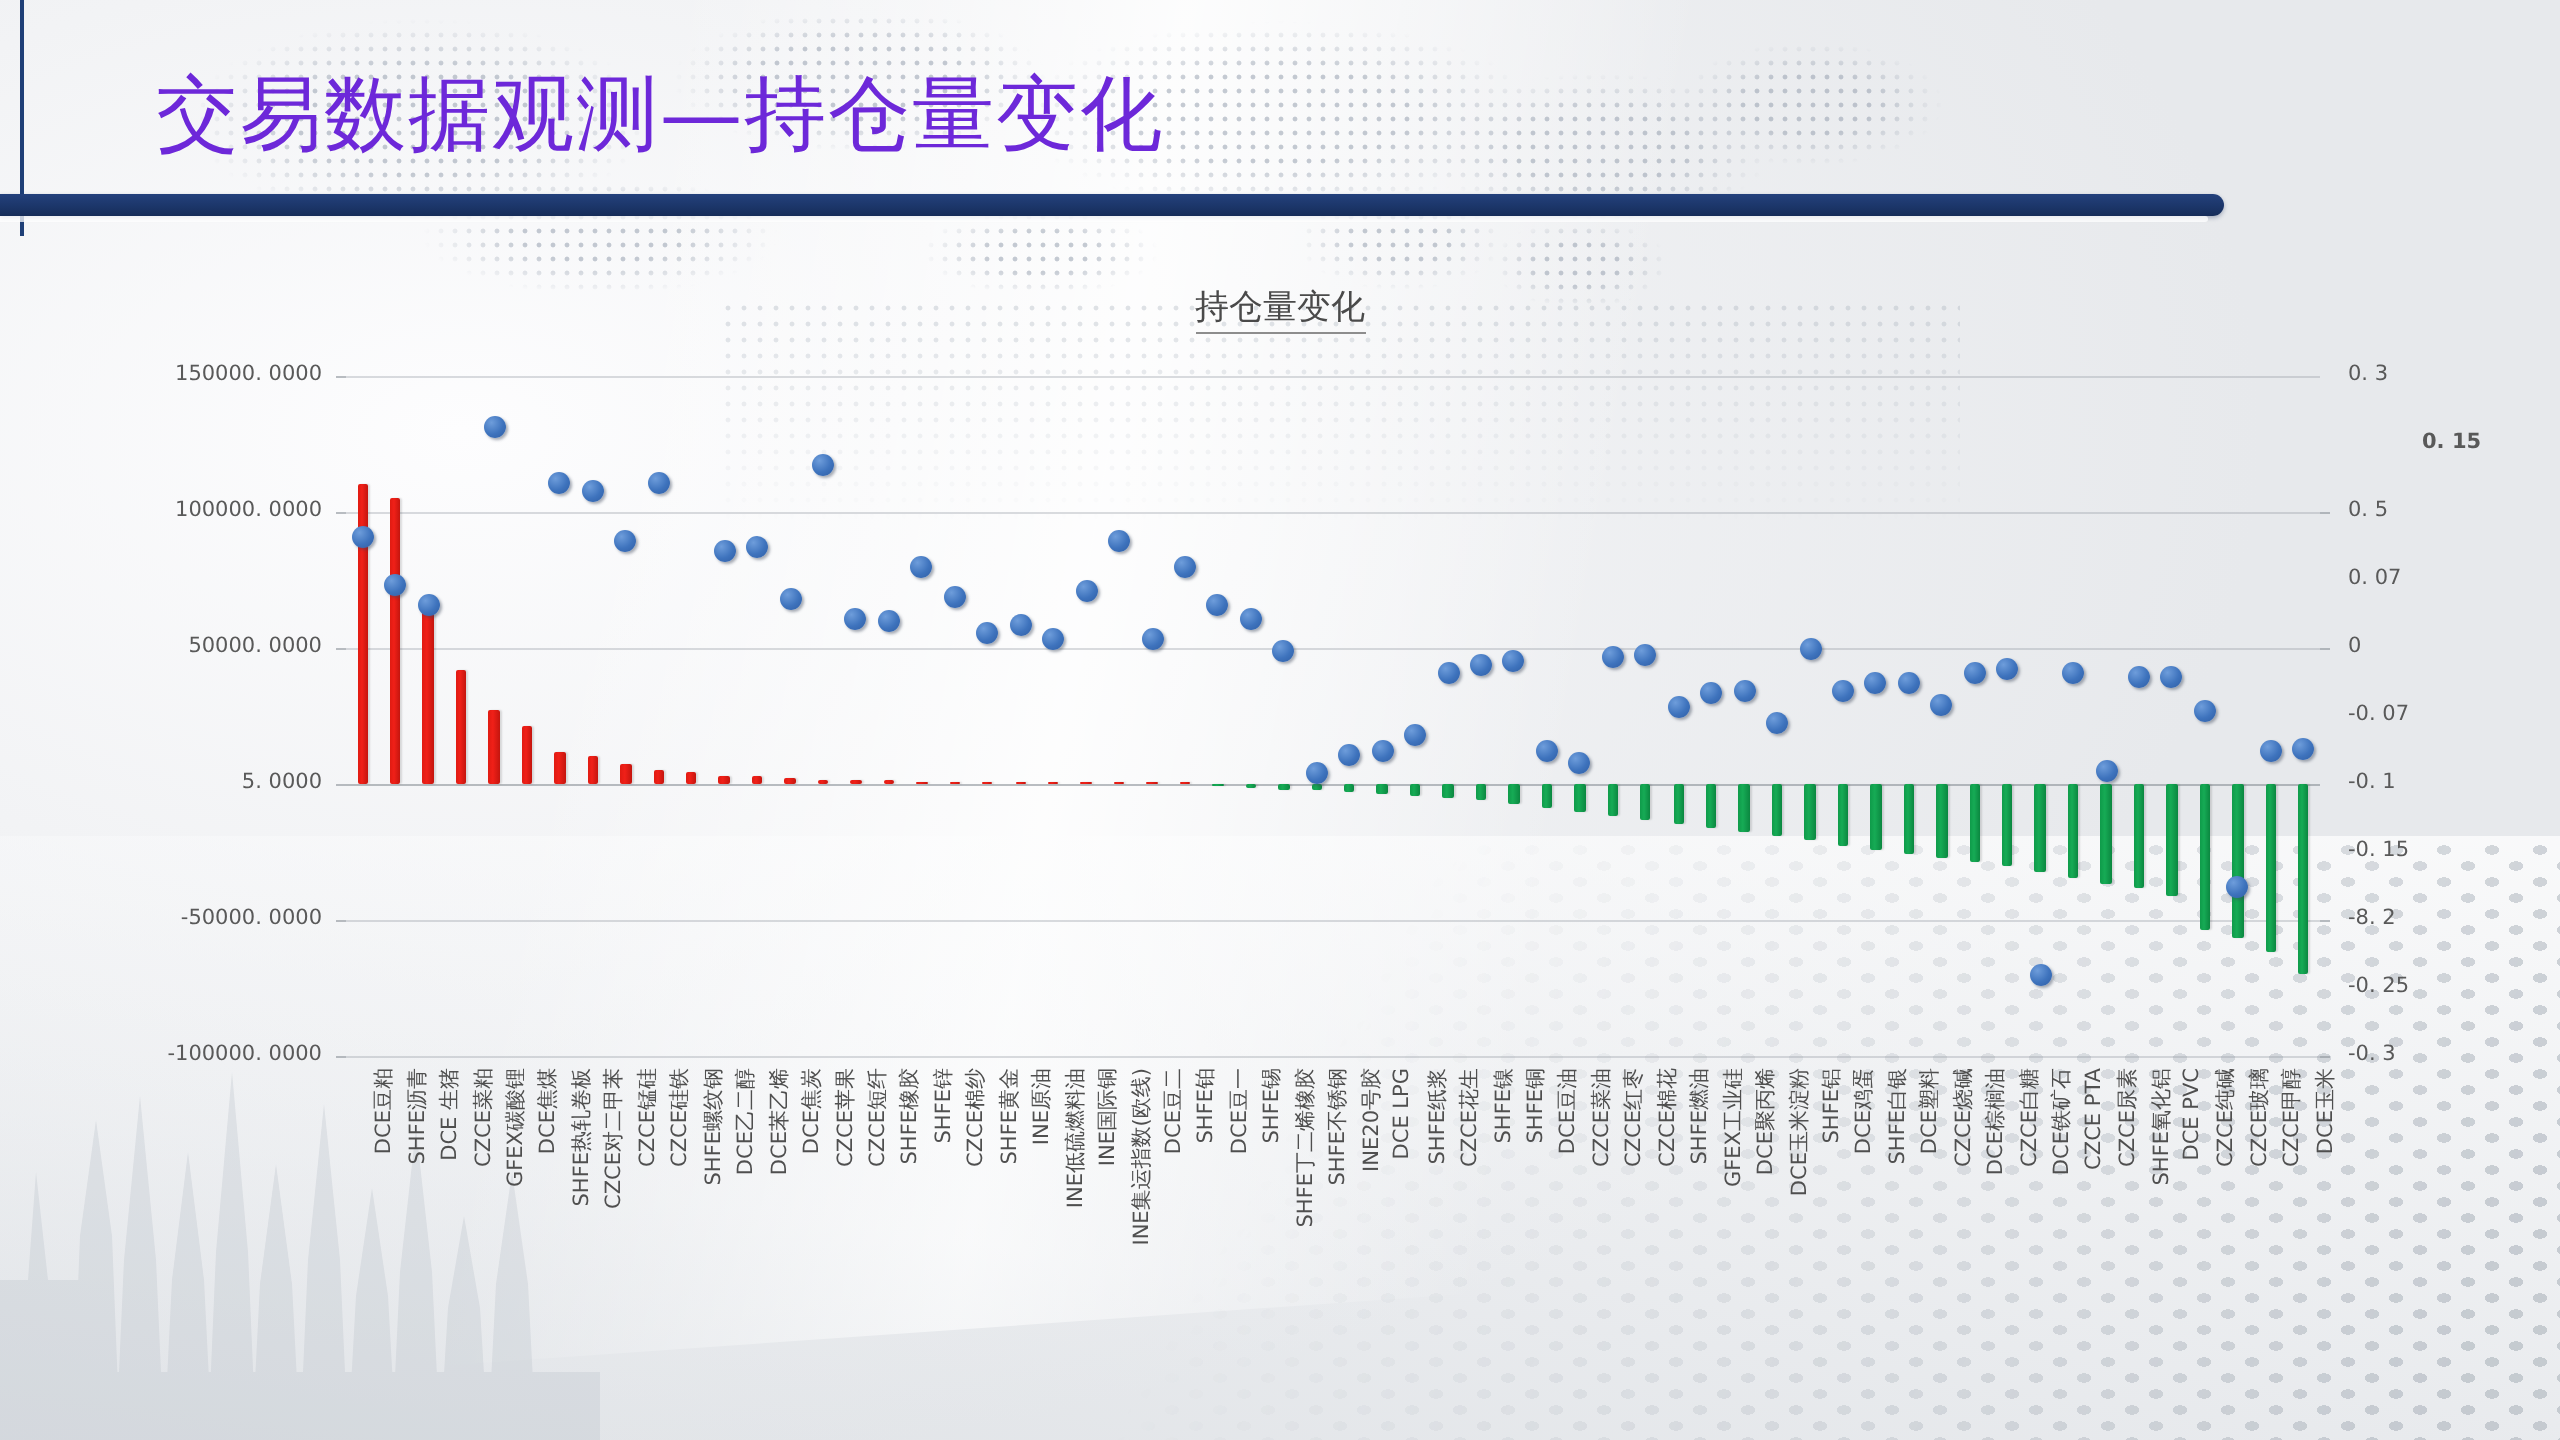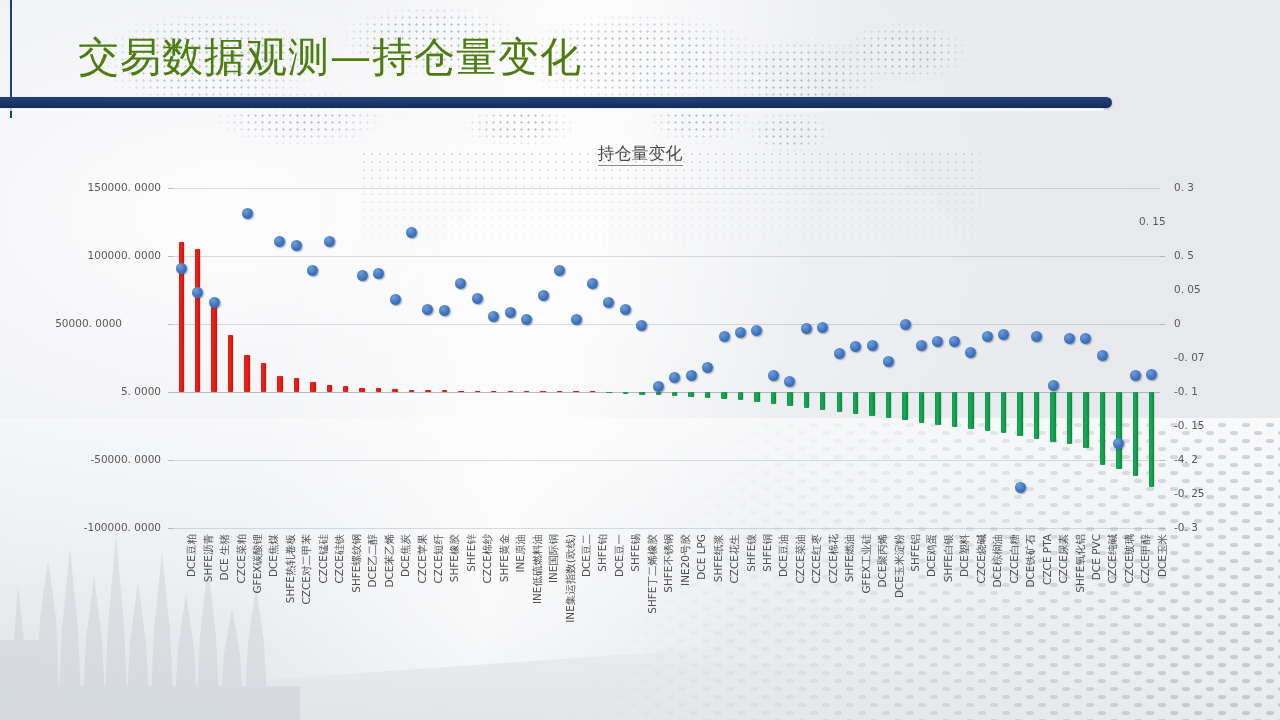--- a/index.html
+++ b/index.html
@@ -85,21 +85,21 @@
     box-shadow:0 1px 2px rgba(40,60,100,.35);
   }
   .head-bar-hl{
     position:absolute;left:0;top:108px;width:1104px;height:3px;
     background:rgba(255,255,255,.75);
     border-radius:0 3px 3px 0;
   }
   .slide-title{
     position:absolute;left:78px;top:30px;
     font-family:"DejaVu Serif","Liberation Serif",serif;
-    font-size:41px;color:#4d7c0f;letter-spacing:1px;
+    font-size:41px;color:#6d28d9;letter-spacing:1px;
     white-space:nowrap;
   }
   
   #chart{position:absolute;left:0;top:120px;width:1048px;height:600px;}
   .chart-title{
     position:absolute;left:0;top:22px;width:1280px;text-align:center;
     font-family:"DejaVu Sans","Liberation Sans",sans-serif;
     font-size:17px;color:#4a4a4a;
   }
   .chart-title span{border-bottom:1px solid #8d8d8d;padding-bottom:2px;}
@@ -171,42 +171,42 @@
       <span>持仓量变化</span>
     </div>
     <div class="plot" id="plot">
         <div class="gridline" style="top: 0px;"></div>
         <div class="tick-l" style="right: 999px; top: -7px;">150000. 0000</div>
         <div class="tickmark" style="left: -5px; top: 0px;"></div>
         <div class="gridline" style="top: 68px;"></div>
         <div class="tick-l" style="right: 999px; top: 61px;">100000. 0000</div>
         <div class="tickmark" style="left: -5px; top: 68px;"></div>
         <div class="gridline" style="top: 136px;"></div>
-        <div class="tick-l" style="right: 1038px; top: 129px;">50000. 0000</div>
+        <div class="tick-l" style="right: 999px; top: 129px;">50000. 0000</div>
         <div class="tickmark" style="left: -5px; top: 136px;"></div>
         <div class="zeroline" style="top: 204px;"></div>
         <div class="tick-l" style="right: 999px; top: 197px;">5. 0000</div>
         <div class="tickmark" style="left: -5px; top: 204px;"></div>
         <div class="gridline" style="top: 272px;"></div>
         <div class="tick-l" style="right: 999px; top: 265px;">-50000. 0000</div>
         <div class="tickmark" style="left: -5px; top: 272px;"></div>
         <div class="gridline" style="top: 340px;"></div>
         <div class="tick-l" style="right: 999px; top: 333px;">-100000. 0000</div>
         <div class="tickmark" style="left: -5px; top: 340px;"></div>
         <div class="tick-r" style="left: 1001px; top: -7px;">0. 3</div>
-        <div class="tick-r" style="left: 966px; top: 27px;">0. 15</div>
+        <div class="tick-r" style="left: 1038px; top: 27px; font-weight: bold;">0. 15</div>
         <div class="tick-r" style="left: 1001px; top: 61px;">0. 5</div>
         <div class="tickmark" style="left: 987px; top: 68px;"></div>
-        <div class="tick-r" style="left: 1001px; top: 95px;">0. 05</div>
+        <div class="tick-r" style="left: 1001px; top: 95px;">0. 07</div>
         <div class="tick-r" style="left: 1001px; top: 129px;">0</div>
         <div class="tickmark" style="left: 987px; top: 136px;"></div>
         <div class="tick-r" style="left: 1001px; top: 163px;">-0. 07</div>
         <div class="tick-r" style="left: 1001px; top: 197px;">-0. 1</div>
         <div class="tick-r" style="left: 1001px; top: 231px;">-0. 15</div>
-        <div class="tick-r" style="left: 1001px; top: 265px;">-4. 2</div>
+        <div class="tick-r" style="left: 1001px; top: 265px;">-8. 2</div>
         <div class="tickmark" style="left: 987px; top: 272px;"></div>
         <div class="tick-r" style="left: 1001px; top: 299px;">-0. 25</div>
         <div class="tick-r" style="left: 1001px; top: 333px;">-0. 3</div>
         <div class="tickmark" style="left: 987px; top: 340px;"></div>
         <div class="bar up" style="left: 5.51075px; width: 5.4285px; bottom: 136px; height: 149.6px;"></div>
         <div class="bar up" style="left: 21.9607px; width: 5.4285px; bottom: 136px; height: 142.8px;"></div>
         <div class="bar up" style="left: 38.4108px; width: 5.4285px; bottom: 136px; height: 88.4px;"></div>
         <div class="bar up" style="left: 54.8607px; width: 5.4285px; bottom: 136px; height: 57.12px;"></div>
         <div class="bar up" style="left: 71.3107px; width: 5.4285px; bottom: 136px; height: 36.72px;"></div>
         <div class="bar up" style="left: 87.7608px; width: 5.4285px; bottom: 136px; height: 29.24px;"></div>

